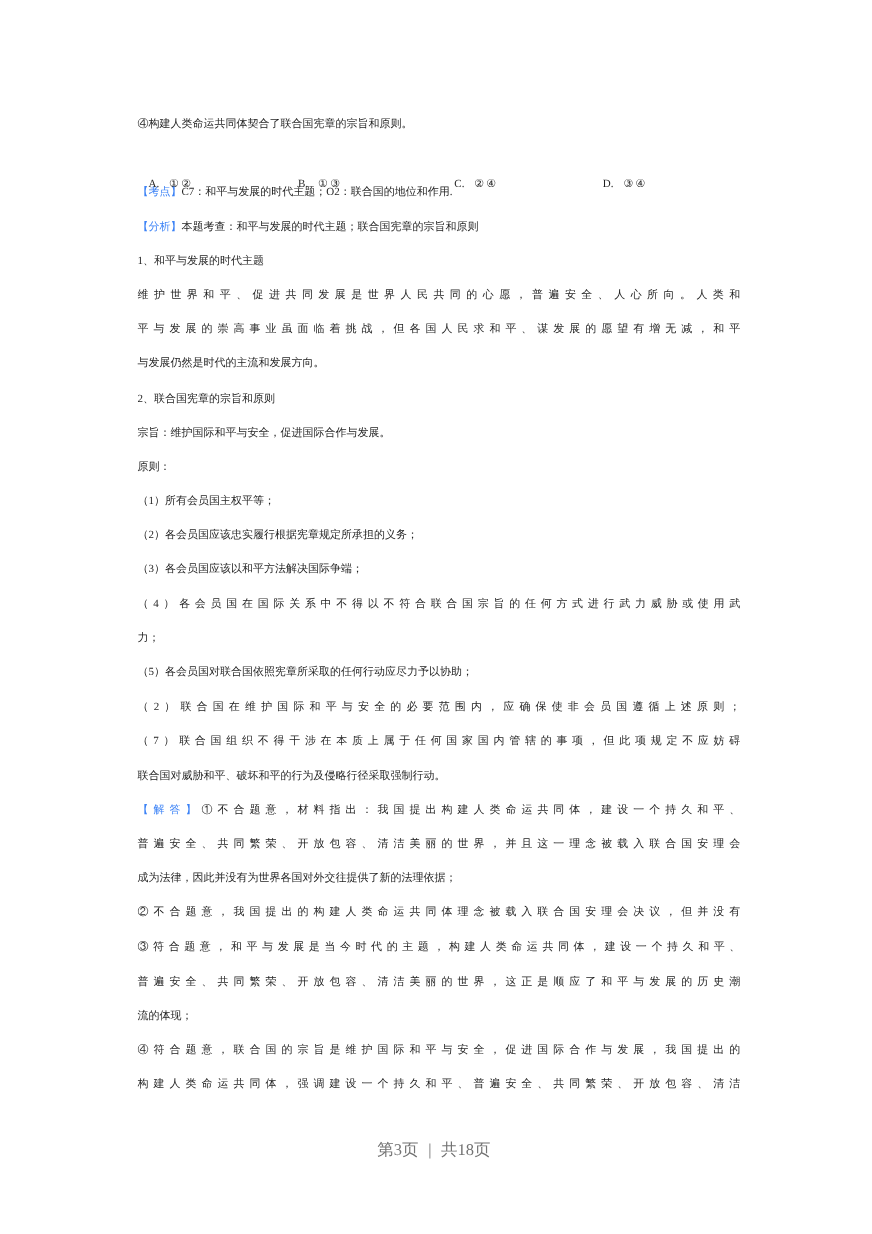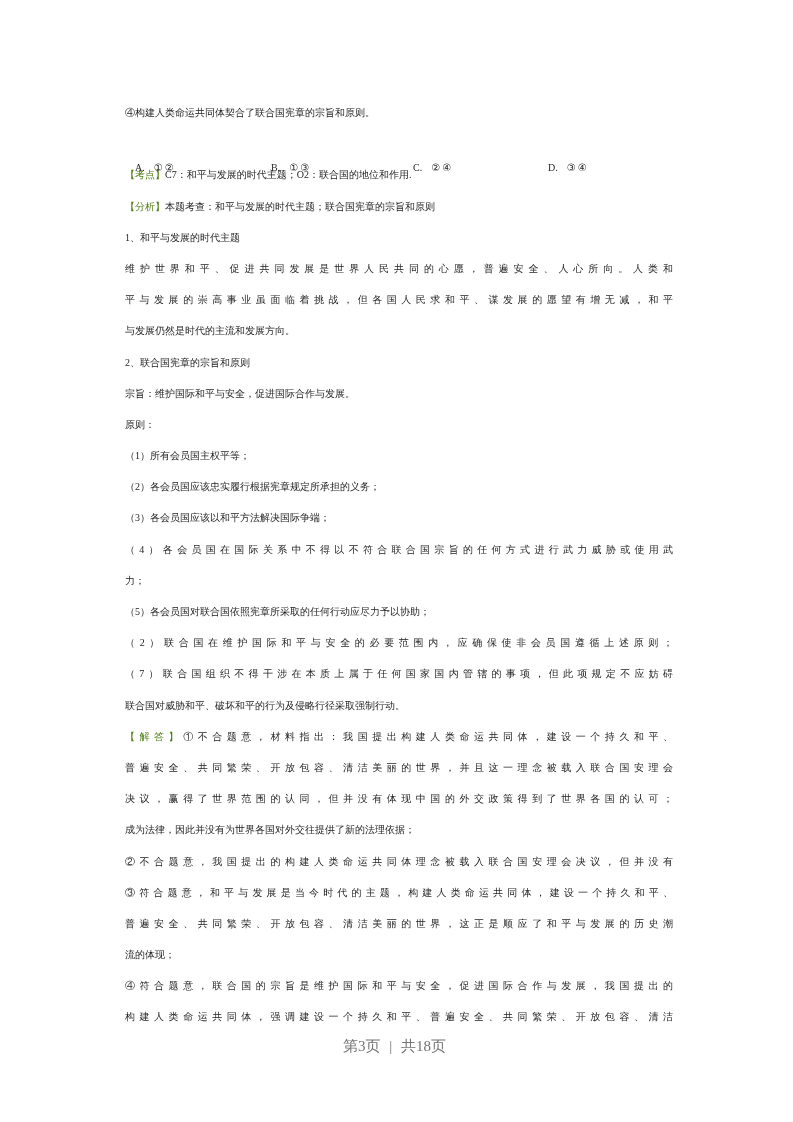--- a/index.html
+++ b/index.html
@@ -23,21 +23,21 @@
     white-space:nowrap;
     overflow:visible;
   }
   .j{
     white-space:normal;
     text-align:justify;
     text-align-last:justify;
     text-justify:inter-character;
     overflow:hidden;
   }
-  .lab{color:#4d7c0f;}
+  .lab{color:#3b82f6;}
   .options{position:relative;}
   .opt{position:absolute;top:0;margin-top:24px;}
   .opt .nums{margin-left:9px;letter-spacing:2px;}
   .opt-a{left:10px;}
   .opt-b{left:146px;font-family:Liberation Serif, serif;}
   .opt-c{left:288px;}
   .opt-d{left:423px;}
   .footer{
     position:absolute;
     left:343px;top:1035px;
@@ -80,21 +80,20 @@
     <div class="line j">（4）各会员国在国际关系中不得以不符合联合国宗旨的任何方式进行武力威胁或使用武</div>
     <div class="line">力；</div>
     <div class="line">（5）各会员国对联合国依照宪章所采取的任何行动应尽力予以协助；</div>
     <div class="line j">（2）联合国在维护国际和平与安全的必要范围内，应确保使非会员国遵循上述原则；</div>
     <div class="line j">（7）联合国组织不得干涉在本质上属于任何国家国内管辖的事项，但此项规定不应妨碍</div>
     <div class="line">联合国对威胁和平、破坏和平的行为及侵略行径采取强制行动。</div>
 
     <div class="line j"><span class="lab">【解答】</span><span>①不合题意，材料指出：我国提出构建人类命运共同体，建设一个持久和平、</span></div>
 
     <div class="line j">普遍安全、共同繁荣、开放包容、清洁美丽的世界，并且这一理念被载入联合国安理会</div>
-    <div class="line j">决议，赢得了世界范围的认同，但并没有体现中国的外交政策得到了世界各国的认可；</div>
     <div class="line">成为法律，因此并没有为世界各国对外交往提供了新的法理依据；</div>
     <div class="line j">②不合题意，我国提出的构建人类命运共同体理念被载入联合国安理会决议，但并没有</div>
     <div class="line j">③符合题意，和平与发展是当今时代的主题，构建人类命运共同体，建设一个持久和平、</div>
     <div class="line j">普遍安全、共同繁荣、开放包容、清洁美丽的世界，这正是顺应了和平与发展的历史潮</div>
     <div class="line">流的体现；</div>
     <div class="line j">④符合题意，联合国的宗旨是维护国际和平与安全，促进国际合作与发展，我国提出的</div>
     <div class="line j">构建人类命运共同体，强调建设一个持久和平、普遍安全、共同繁荣、开放包容、清洁</div>
 
   </div>
 

